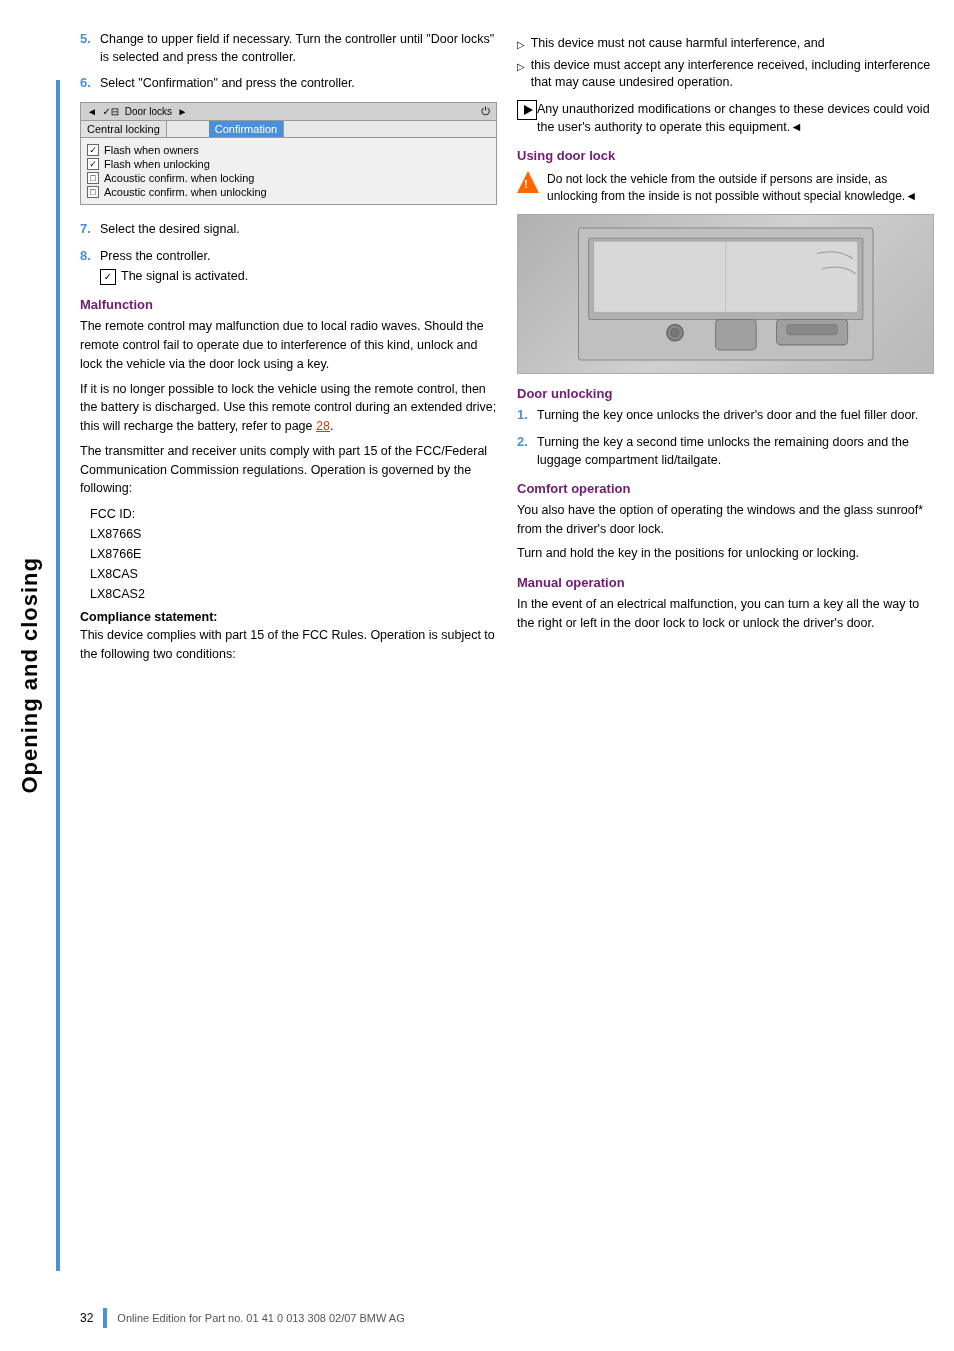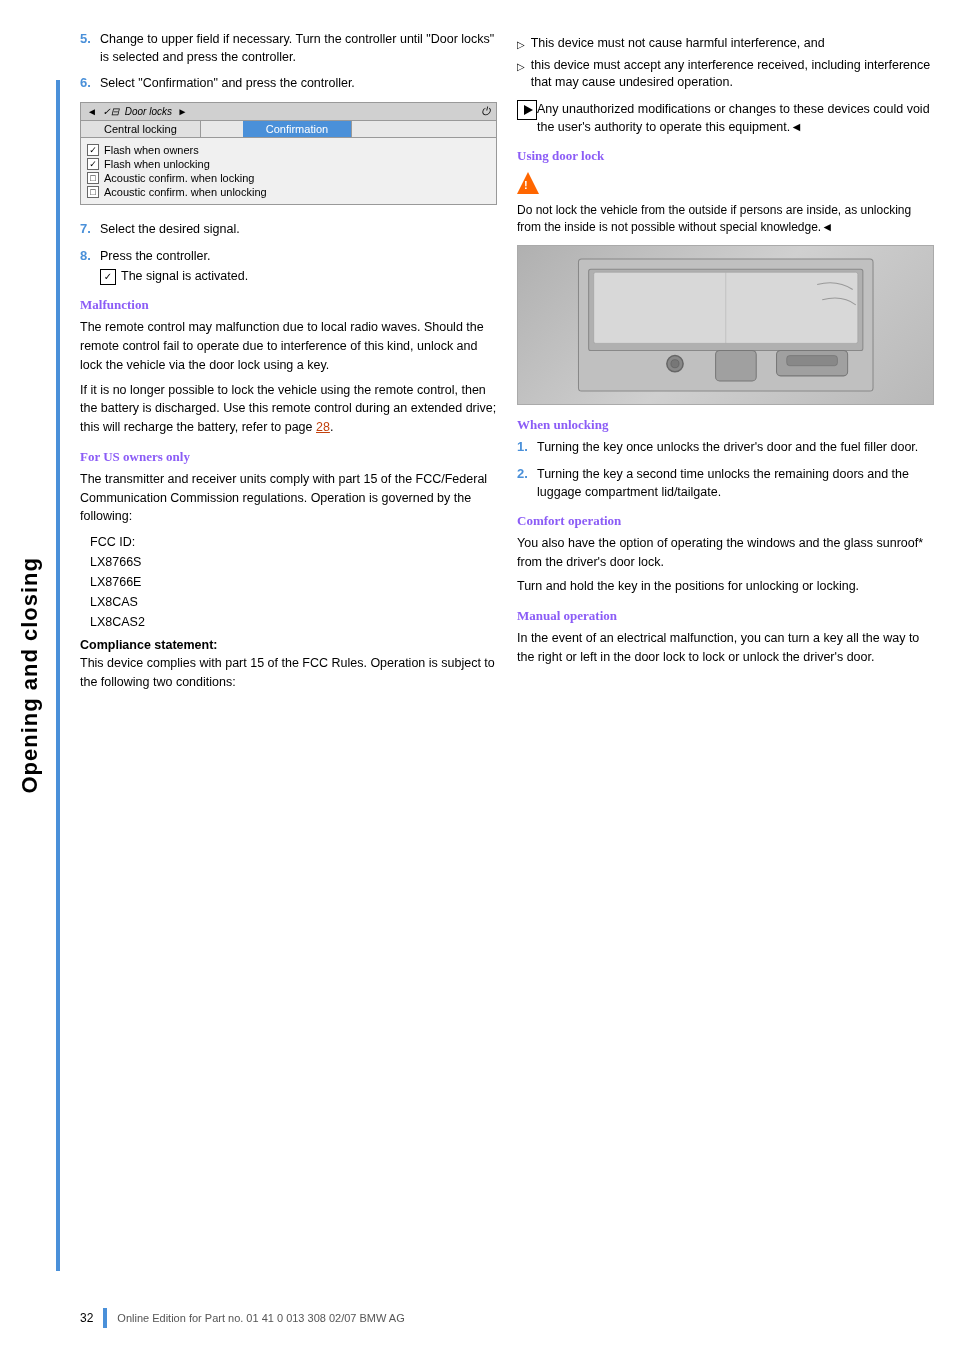--- a/index.html
+++ b/index.html
@@ -99,30 +99,29 @@
       overflow: hidden;
     }
 
     .ui-top-bar {
       display: flex;
       align-items: center;
       justify-content: space-between;
       background: #d0d0d0;
       padding: 2px 6px;
       border-bottom: 1px solid #999;
-      font-style: italic;
     }
 
     .ui-tabs {
       display: flex;
       border-bottom: 1px solid #999;
     }
 
     .ui-tab {
-      padding: 2px 23px;
+      padding: 2px 6px;
       font-size: 11px;
       border-right: 1px solid #999;
       background: #e0e0e0;
     }
 
     .ui-tab-selected {
       background: #4a90d9;
       color: #fff;
       margin-left: 42px;
     }
@@ -150,42 +149,40 @@
       background: #fff;
       font-size: 9px;
     }
 
     .ui-checkbox.checked {
       background: #fff;
     }
 
     
     .section-heading {
-      color: #8b5cf6;
+      color: #701a75;
       font-weight: bold;
       font-size: 13px;
       margin: 12px 0 5px 0;
-      font-family: Liberation Serif, serif;
     }
 
     .section-text {
       font-size: 12.5px;
       line-height: 1.5;
       margin-bottom: 6px;
     }
 
     
     .warning-box {
       display: flex;
       align-items: flex-start;
       gap: 8px;
       margin: 8px 0;
       font-size: 12px;
       line-height: 1.4;
-      flex-direction: column;
     }
 
     .warning-icon {
       width: 22px;
       height: 22px;
       flex-shrink: 0;
       position: relative;
     }
 
     .warning-icon-triangle {
@@ -423,21 +420,20 @@
             <span style="display:inline-flex;align-items:center;justify-content:center;width:16px;height:16px;border:1.5px solid #000;font-size:10px;">✓</span>
             <span>The signal is activated.</span>
           </div>
         </div>
       </div>
 
       <div class="section-heading">Malfunction</div>
       <p class="section-text">The remote control may malfunction due to local radio waves. Should the remote control fail to operate due to interference of this kind, unlock and lock the vehicle via the door lock using a key.</p>
       <p class="section-text">If it is no longer possible to lock the vehicle using the remote control, then the battery is discharged. Use this remote control during an extended drive; this will recharge the battery, refer to page <span style="text-decoration:underline;color:#c2410c;">28</span>.</p>
 
-      <div class="section-heading">For US owners only</div>
       <p class="section-text">The transmitter and receiver units comply with part 15 of the FCC/Federal Communication Commission regulations. Operation is governed by the following:</p>
       <div class="fcc-id-list">
         <div>FCC ID:</div>
         <div>LX8766S</div>
         <div>LX8766E</div>
         <div>LX8CAS</div>
         <div>LX8CAS2</div>
       </div>
       <p class="compliance-header">Compliance statement:</p>
       <p class="section-text">This device complies with part 15 of the FCC Rules. Operation is subject to the following two conditions:</p>
@@ -489,21 +485,21 @@
 
             <rect x="140" y="95" width="40" height="30" rx="4" fill="#a0a0a0" stroke="#777" stroke-width="1"></rect>
 
             <line x1="150" y1="18" x2="150" y2="88" stroke="#aaa" stroke-width="0.5"></line>
             <path d="M240 30 Q260 25 275 35" stroke="#999" stroke-width="1" fill="none"></path>
             <path d="M245 45 Q265 40 278 50" stroke="#999" stroke-width="1" fill="none"></path>
           </svg>
         </div>
       </div>
 
-      <div class="section-heading">When unlocking</div>
+      <div class="section-heading">Door unlocking</div>
 
       <div class="right-step">
         <span class="right-step-num">1.</span>
         <span class="step-text">Turning the key once unlocks the driver's door and the fuel filler door.</span>
       </div>
 
       <div class="right-step">
         <span class="right-step-num">2.</span>
         <span class="step-text">Turning the key a second time unlocks the remaining doors and the luggage compartment lid/tailgate.</span>
       </div>

